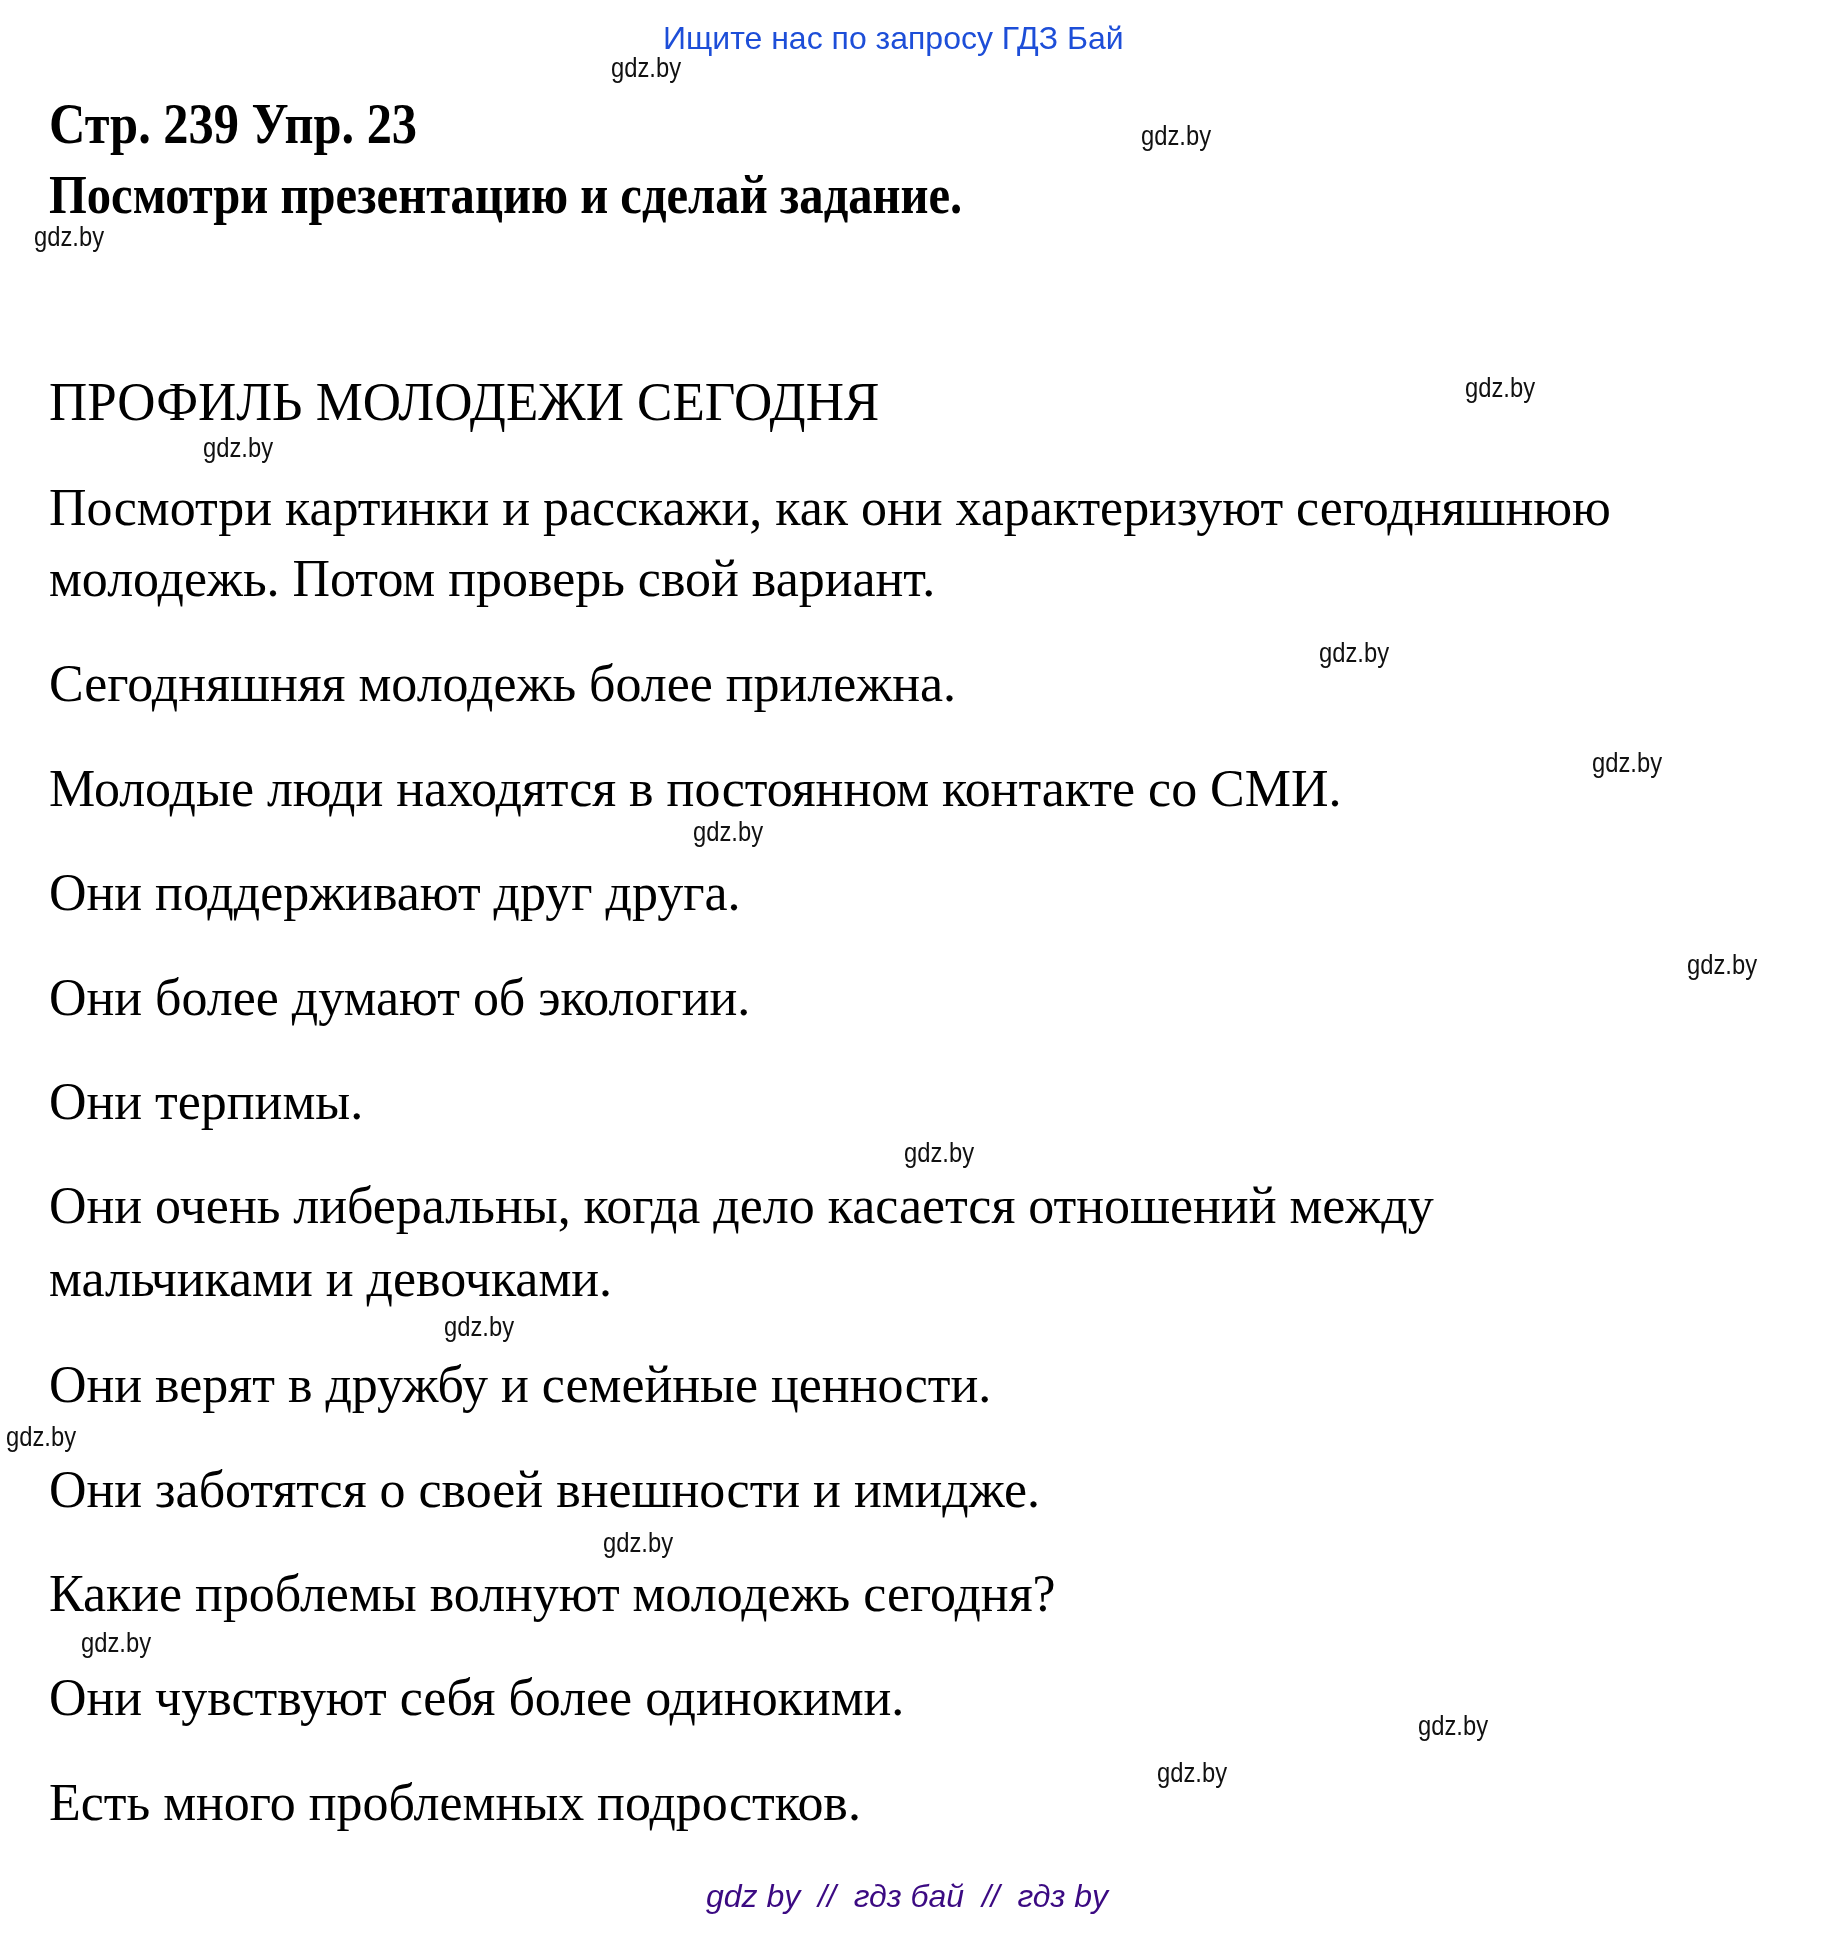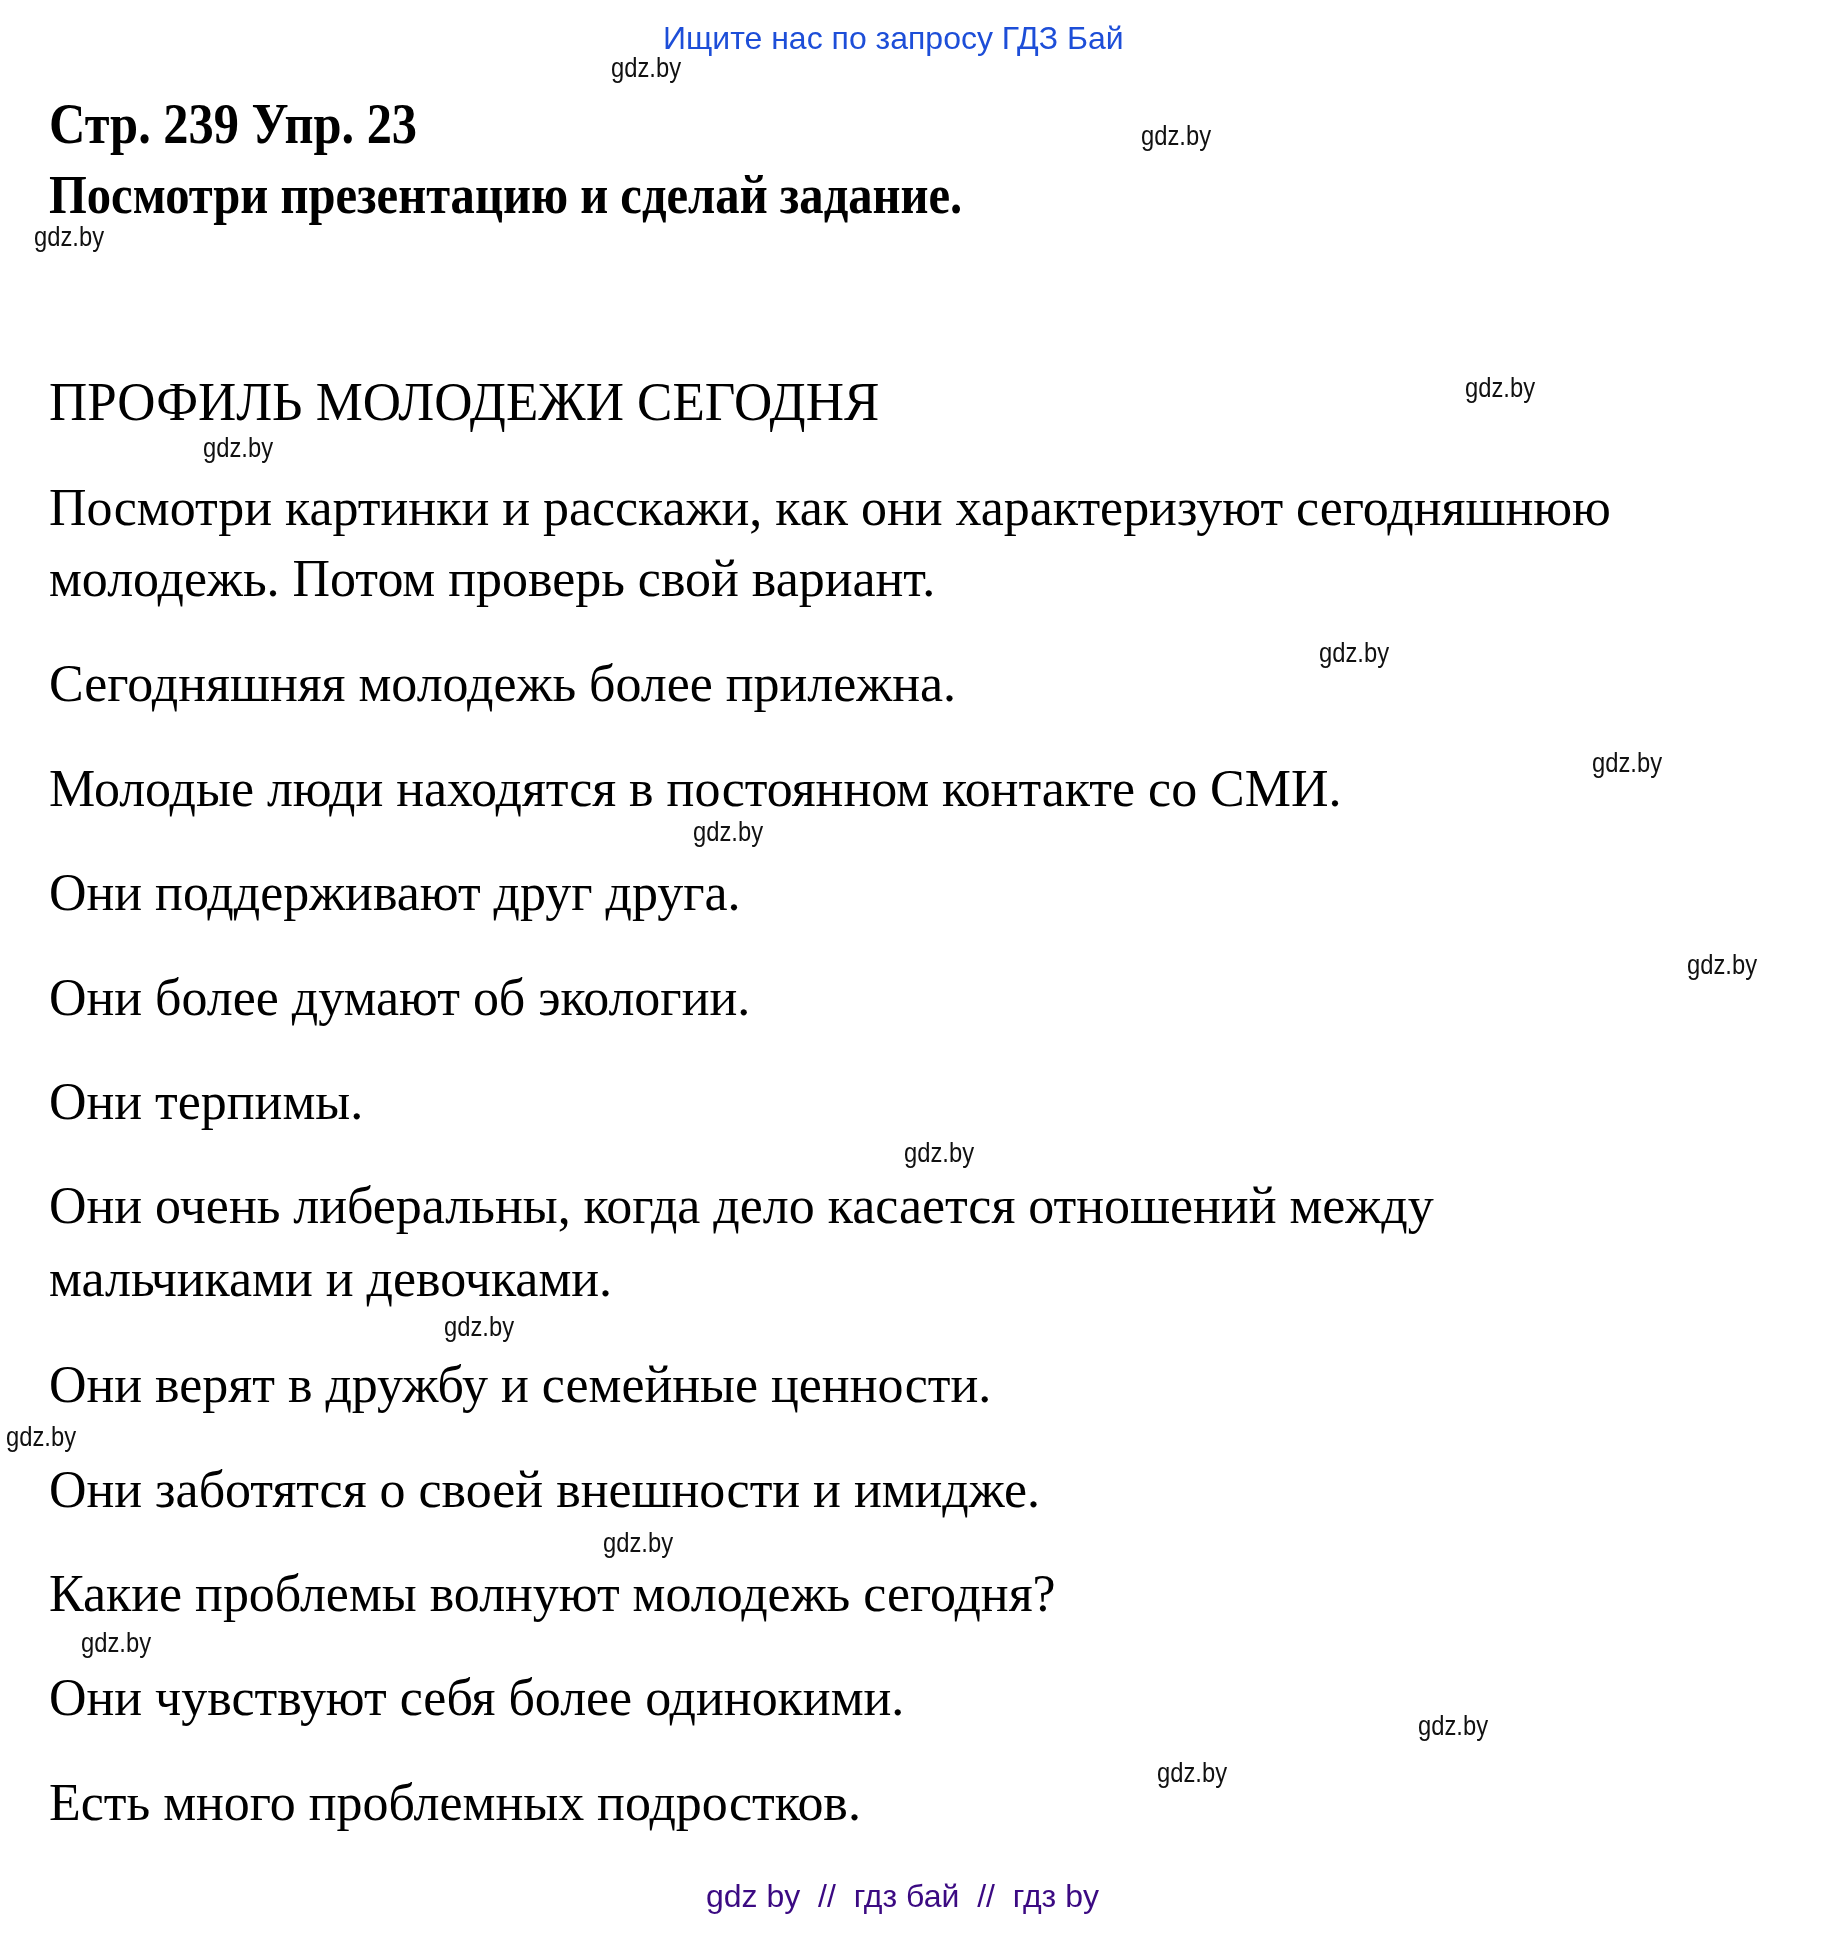--- a/index.html
+++ b/index.html
@@ -2,21 +2,21 @@
 <html><head>
   <meta charset="utf-8">
   <style>
     html, body { margin: 0; padding: 0; background: #ffffff; }
     body { width: 1847px; height: 1937px; position: relative; overflow: hidden; }
     .abs { position: absolute; white-space: nowrap; }
     .banner { font-family: "Liberation Sans", sans-serif; font-size: 32px; line-height: 1; }
     .wm { font-family: "Liberation Sans", sans-serif; font-size: 28px; color: #111111; line-height: 1; transform: scaleX(0.85); transform-origin: left top; }
     .h-bold { font-family: "Liberation Serif", serif; font-weight: bold; color: #000; line-height: 1; transform: scaleX(0.9); transform-origin: left top; }
     .body-text { font-family: "Liberation Serif", serif; color: #000; font-size: 53px; line-height: 1; transform: scaleX(0.98); transform-origin: left top; }
-    .footer { font-family: "Liberation Sans", sans-serif; font-size: 32px; line-height: 1; }
+    .footer { font-family: "Liberation Sans", sans-serif; font-size: 32px; line-height: 1; font-style: italic; }
   </style>
 </head>
 <body>
 
 <div class="abs banner" style="left:663px; top:2px; color:#1d4ed8;margin-top:20px;">Ищите нас по запросу ГДЗ Бай</div>
 
 <div class="abs h-bold" style="left:49px; top:96px; font-size:56px;">Стр. 239 Упр. 23</div>
 <div class="abs h-bold" style="left:49px; top:168px; font-size:54px;">Посмотри презентацию и сделай задание.</div>
 
 <div class="abs body-text" style="left:49px; top:375px; font-size:54px;">ПРОФИЛЬ МОЛОДЕЖИ СЕГОДНЯ</div>

